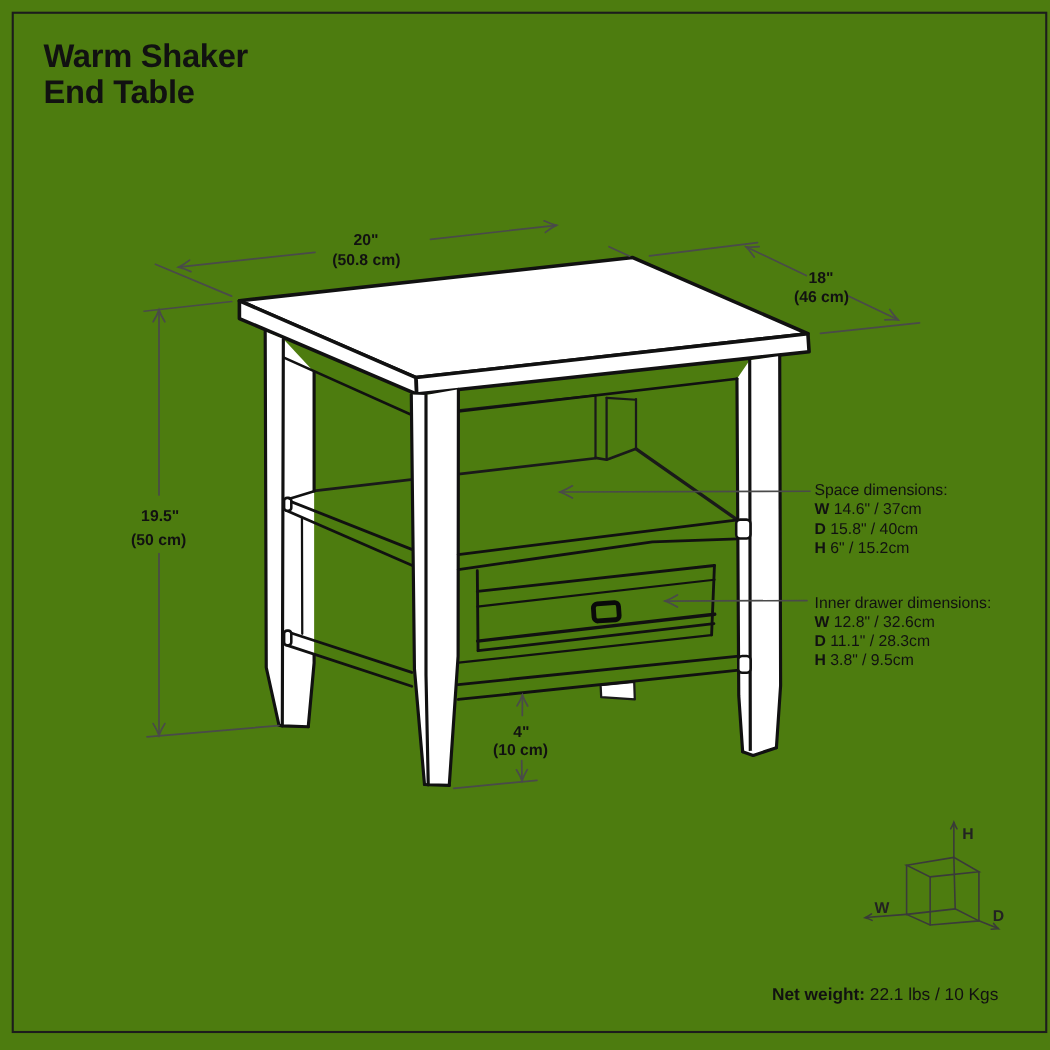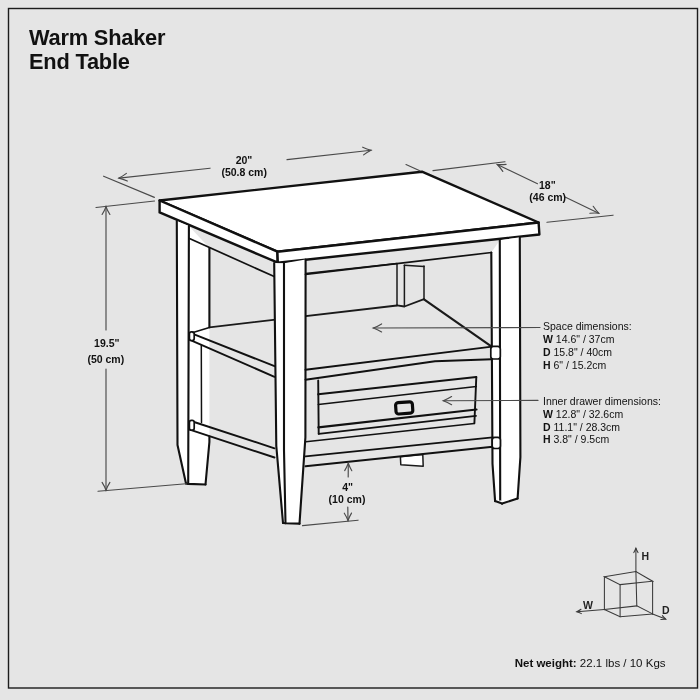--- a/index.html
+++ b/index.html
@@ -1,16 +1,16 @@
 <!DOCTYPE html>
 <html><head>
 <meta charset="utf-8">
 <style>
   html,body{margin:0;padding:0;background:#fff;}
-  #page{position:relative;width:700px;height:700px;background:#e5e5e5;font-family:"Liberation Sans",sans-serif;}
+  #page{position:relative;width:700px;height:700px;background:#4d7c0f;font-family:"Liberation Sans",sans-serif;}
   svg{position:absolute;left:0;top:0;}
 </style>
 </head>
 <body>
 <div id="page">
 <svg width="700" height="700" viewBox="0 0 700 700">
 
   <rect x="8.5" y="8.5" width="689" height="679.5" fill="none" stroke="#1c1c1c" stroke-width="1.4"></rect>
 
   <g stroke-linejoin="round" stroke-linecap="round" fill="none">

